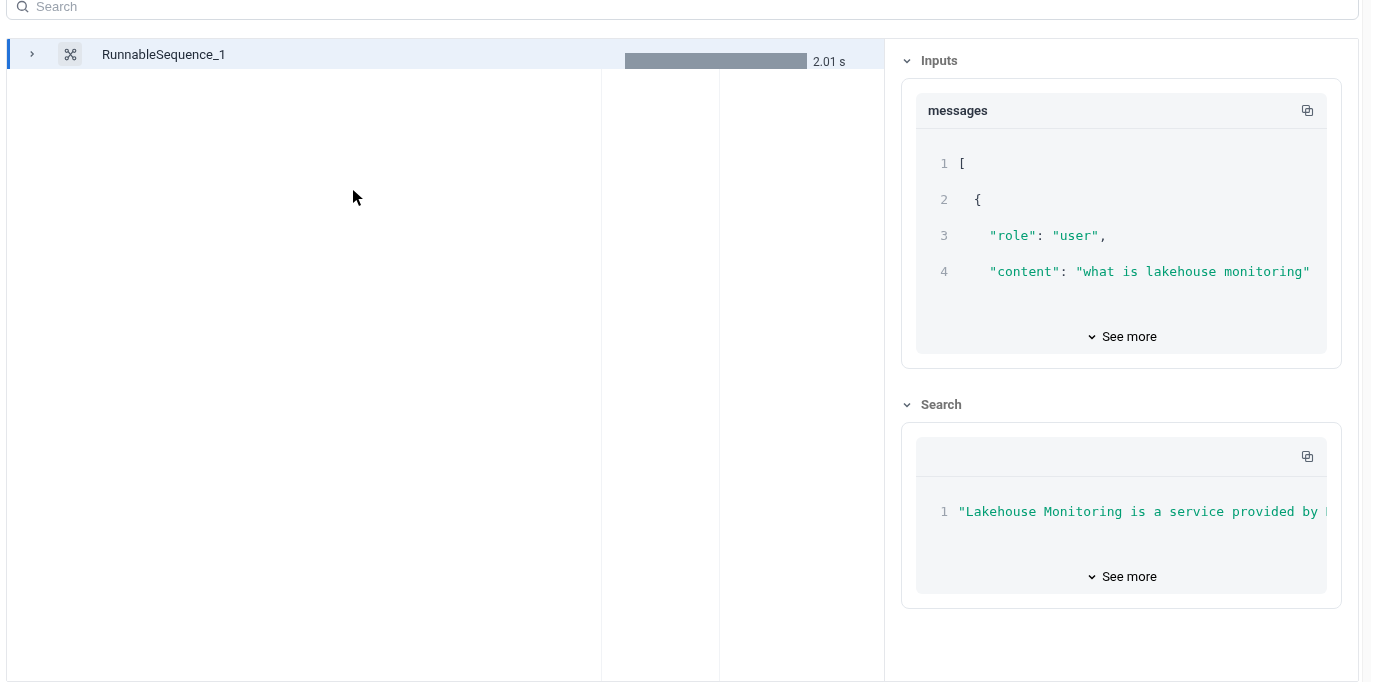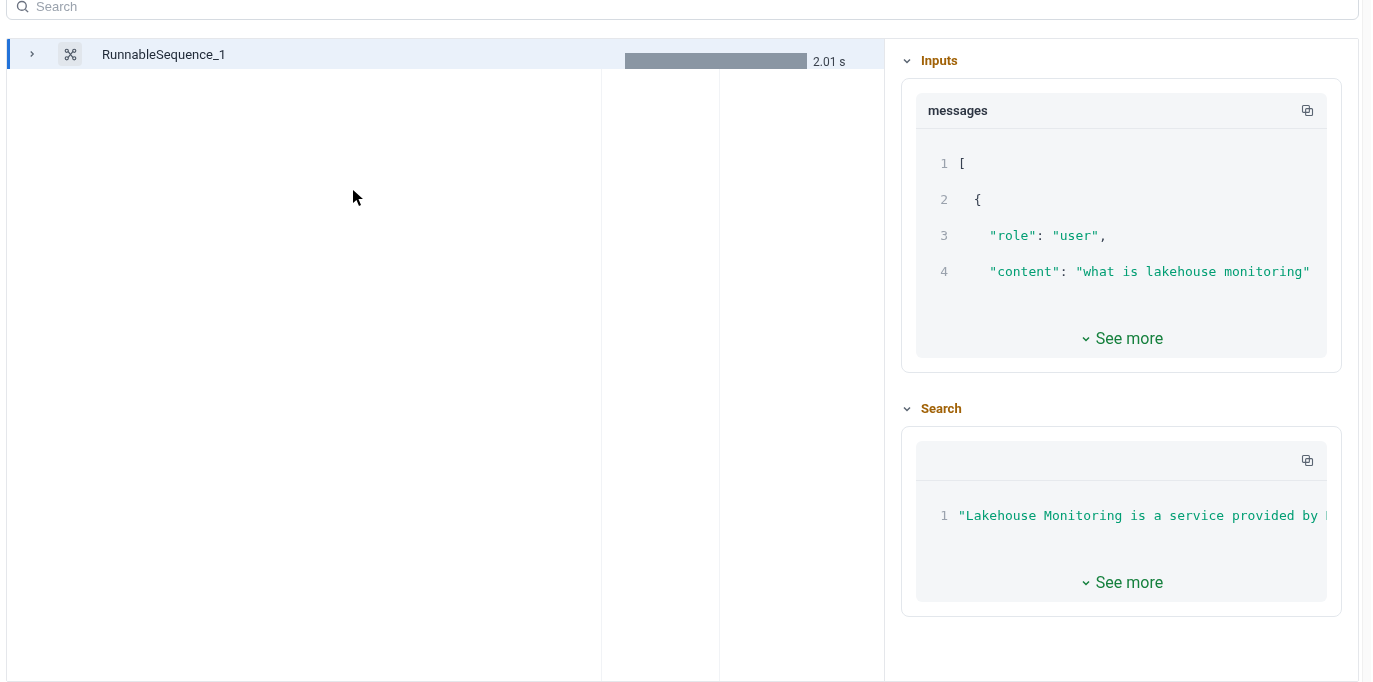--- a/index.html
+++ b/index.html
@@ -174,21 +174,21 @@
     padding: 14px 16px;
     overflow: auto;
     background:#fff;
   }
   .section-hdr {
     display: flex;
     align-items: center;
     gap: 8px;
     font-weight: 700;
     font-size: 13px;
-    color: #a16207;
+    color: #737373;
     margin-bottom: 10px;
     cursor: pointer;
   }
   .section-hdr .chev { color:#5b6673; display:flex; }
 
   .panel {
     border: 1px solid #e3e7ec;
     border-radius: 8px;
     padding: 14px;
     margin-bottom: 28px;
@@ -230,22 +230,22 @@
   }
   .code { flex:1; padding-right:10px; overflow:hidden; text-overflow:clip; }
   .tok-punc { color:#374151; }
   .tok-key  { color:#009e73; } 
   .tok-str  { color:#009e73; }
   .see-more {
     display:flex;
     align-items:center;
     justify-content:center;
     gap:4px;
-    color:#15803d;
-    font-size:16px;
+    color:#000000;
+    font-size:13px;
     padding:8px 0 10px;
     cursor:pointer;
   }
   .see-more .chev { display:flex; }
 
   
   .right-strip {
     position:absolute;
     right:2px; top:0; bottom:0; width:9px;
     background:#fafafa;

